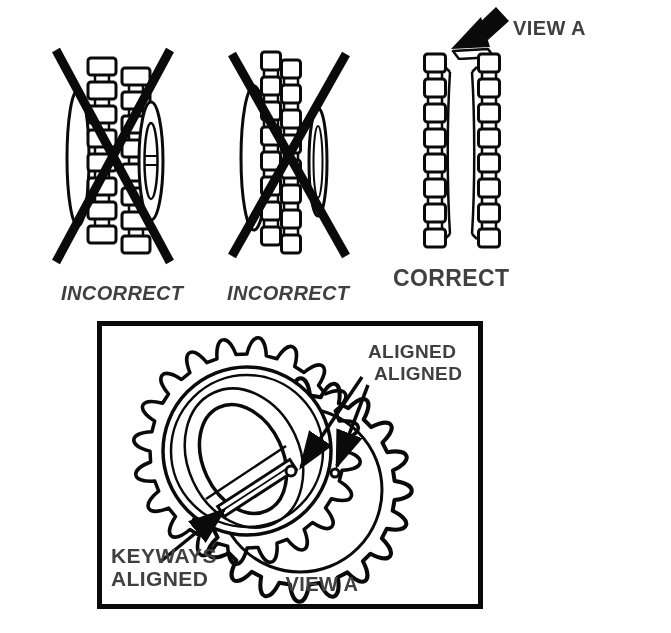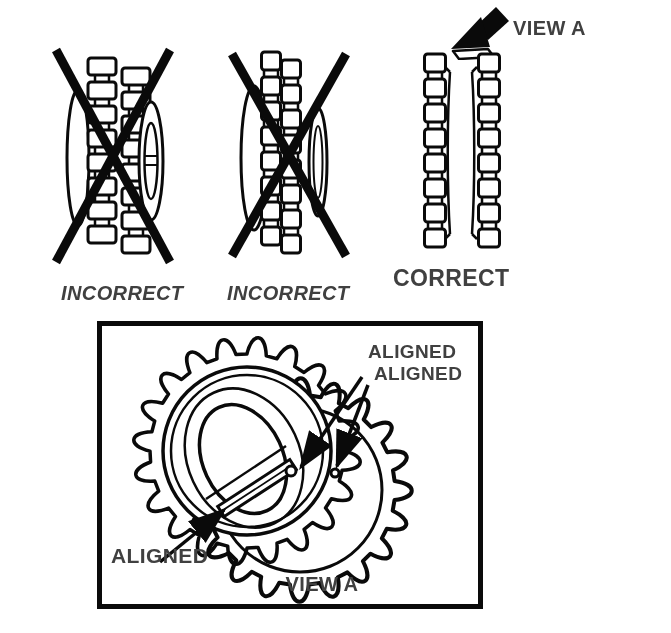--- a/index.html
+++ b/index.html
@@ -161,19 +161,20 @@
         <line x1="266" y1="59" x2="235" y2="140" stroke="#0a0a0a" stroke-width="3.5" marker-end="url(#arr)"></line>
         <line x1="58" y1="236" x2="122" y2="184" stroke="#0a0a0a" stroke-width="3.5" marker-end="url(#arr)"></line>
       </svg>
 
     <div class="lbl lbl-timing" style="left:266px;top:15px">
       <div>ALIGNED</div>
       <div style="margin-left:6px">ALIGNED</div>
     </div>
 
     <div class="lbl lbl-keyways" style="left:9px;top:218px">
+      <div>KEYWAYS</div>
       <div>ALIGNED</div>
     </div>
 
     <div class="lbl lbl-viewa-bottom" style="left:160px;top:247px;width:120px;text-align:center">VIEW A</div>
   </div>
 
 </div>
 
 </body></html>

